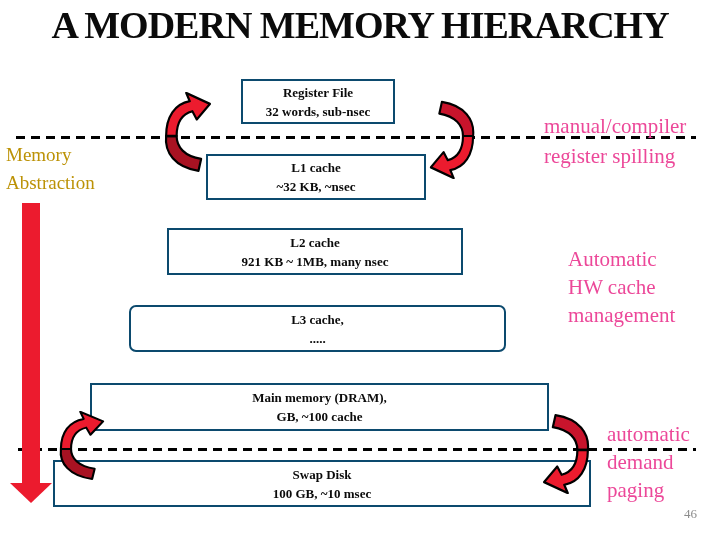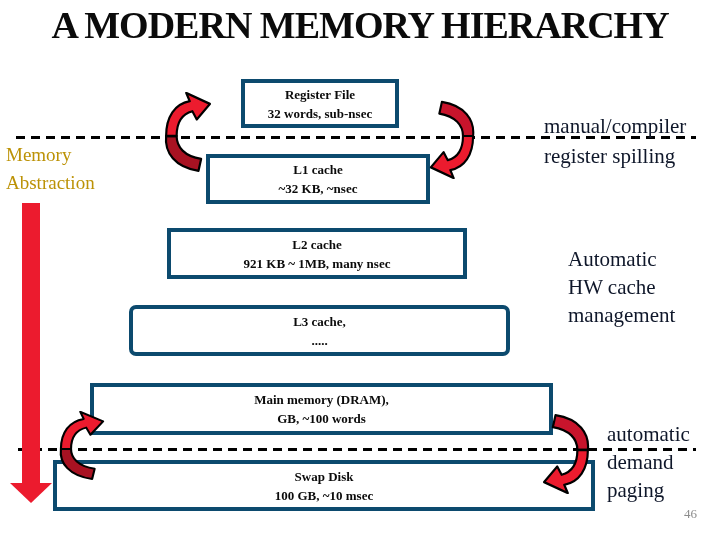--- a/index.html
+++ b/index.html
@@ -13,37 +13,37 @@
   }
   
   .dash{
     position:absolute;height:3px;z-index:2;
     background:repeating-linear-gradient(90deg,#000 0 9px,transparent 9px 15px);
   }
   .dash-top{left:16px;top:136px;width:680px;}
   .dash-bottom{left:18px;top:448px;width:678px;}
   
   .mbox{
-    position:absolute;background:#fff;border:4px solid #0c4a6e;z-index:1;
+    position:absolute;background:#fff;border:2px solid #0c4a6e;z-index:1;
     display:flex;flex-direction:column;justify-content:center;align-items:center;
     font-size:13px;font-weight:bold;line-height:19px;color:#0b0b0b;text-align:center;
   }
   .box-register{left:241px;top:79px;width:150px;height:41px;}
   .box-l1{left:206px;top:154px;width:216px;height:42px;}
   .box-l2{left:167px;top:228px;width:292px;height:43px;}
   .box-l3{left:129px;top:305px;width:373px;height:43px;border-radius:7px;}
   .box-dram{left:90px;top:383px;width:455px;height:44px;}
   .box-swap{left:53px;top:460px;width:534px;height:43px;}
   
   .abstraction{
     position:absolute;left:6px;top:141px;width:160px;
     font-size:19px;line-height:28px;color:#BC9206;z-index:3;
   }
   
-  .note{position:absolute;color:#0f172a;font-size:21px;line-height:28px;z-index:3;}
+  .note{position:absolute;color:#ec4899;font-size:21px;line-height:28px;z-index:3;}
   .note-spilling{left:544px;top:111px;line-height:30px;}
   .note-cache{left:568px;top:245px;}
   .note-paging{left:607px;top:420px;}
   .pagenum{position:absolute;left:656px;top:506px;font-size:13px;color:#8c8c8c;z-index:3;margin-left:28px;}
   
   .bigarrow-shaft{position:absolute;left:22px;top:203px;width:18px;height:280px;background:#EC1B2E;z-index:4;}
   .bigarrow-head{
     position:absolute;left:10px;top:483px;width:0;height:0;z-index:4;
     border-left:21px solid transparent;border-right:21px solid transparent;border-top:20px solid #EC1B2E;
   }
@@ -87,21 +87,21 @@
   <div class="mbox box-l2">
     <div>L2 cache</div>
     <div>921 KB ~ 1MB, many nsec</div>
   </div>
   <div class="mbox box-l3">
     <div>L3 cache,</div>
     <div>.....</div>
   </div>
   <div class="mbox box-dram">
     <div>Main memory (DRAM),</div>
-    <div>GB, ~100 words</div>
+    <div>GB, ~100 cache</div>
   </div>
   <div class="mbox box-swap">
     <div>Swap Disk</div>
     <div>100 GB, ~10 msec</div>
   </div>
 
   <div class="loop loop-reg-left">
     <svg viewBox="0 0 64 96" preserveAspectRatio="none" aria-hidden="true">
       <path class="arm-dark" d="M7,48 C5,66 17,82 44,86 L47,73 C28,70 19,60 19,48 Z"></path>
       <path class="arm-bright" d="M7,48 C7,27 17,13 34,10 L30,1 L57,13 L42,30 L37,21 C25,24 19,34 19,48 Z"></path>

